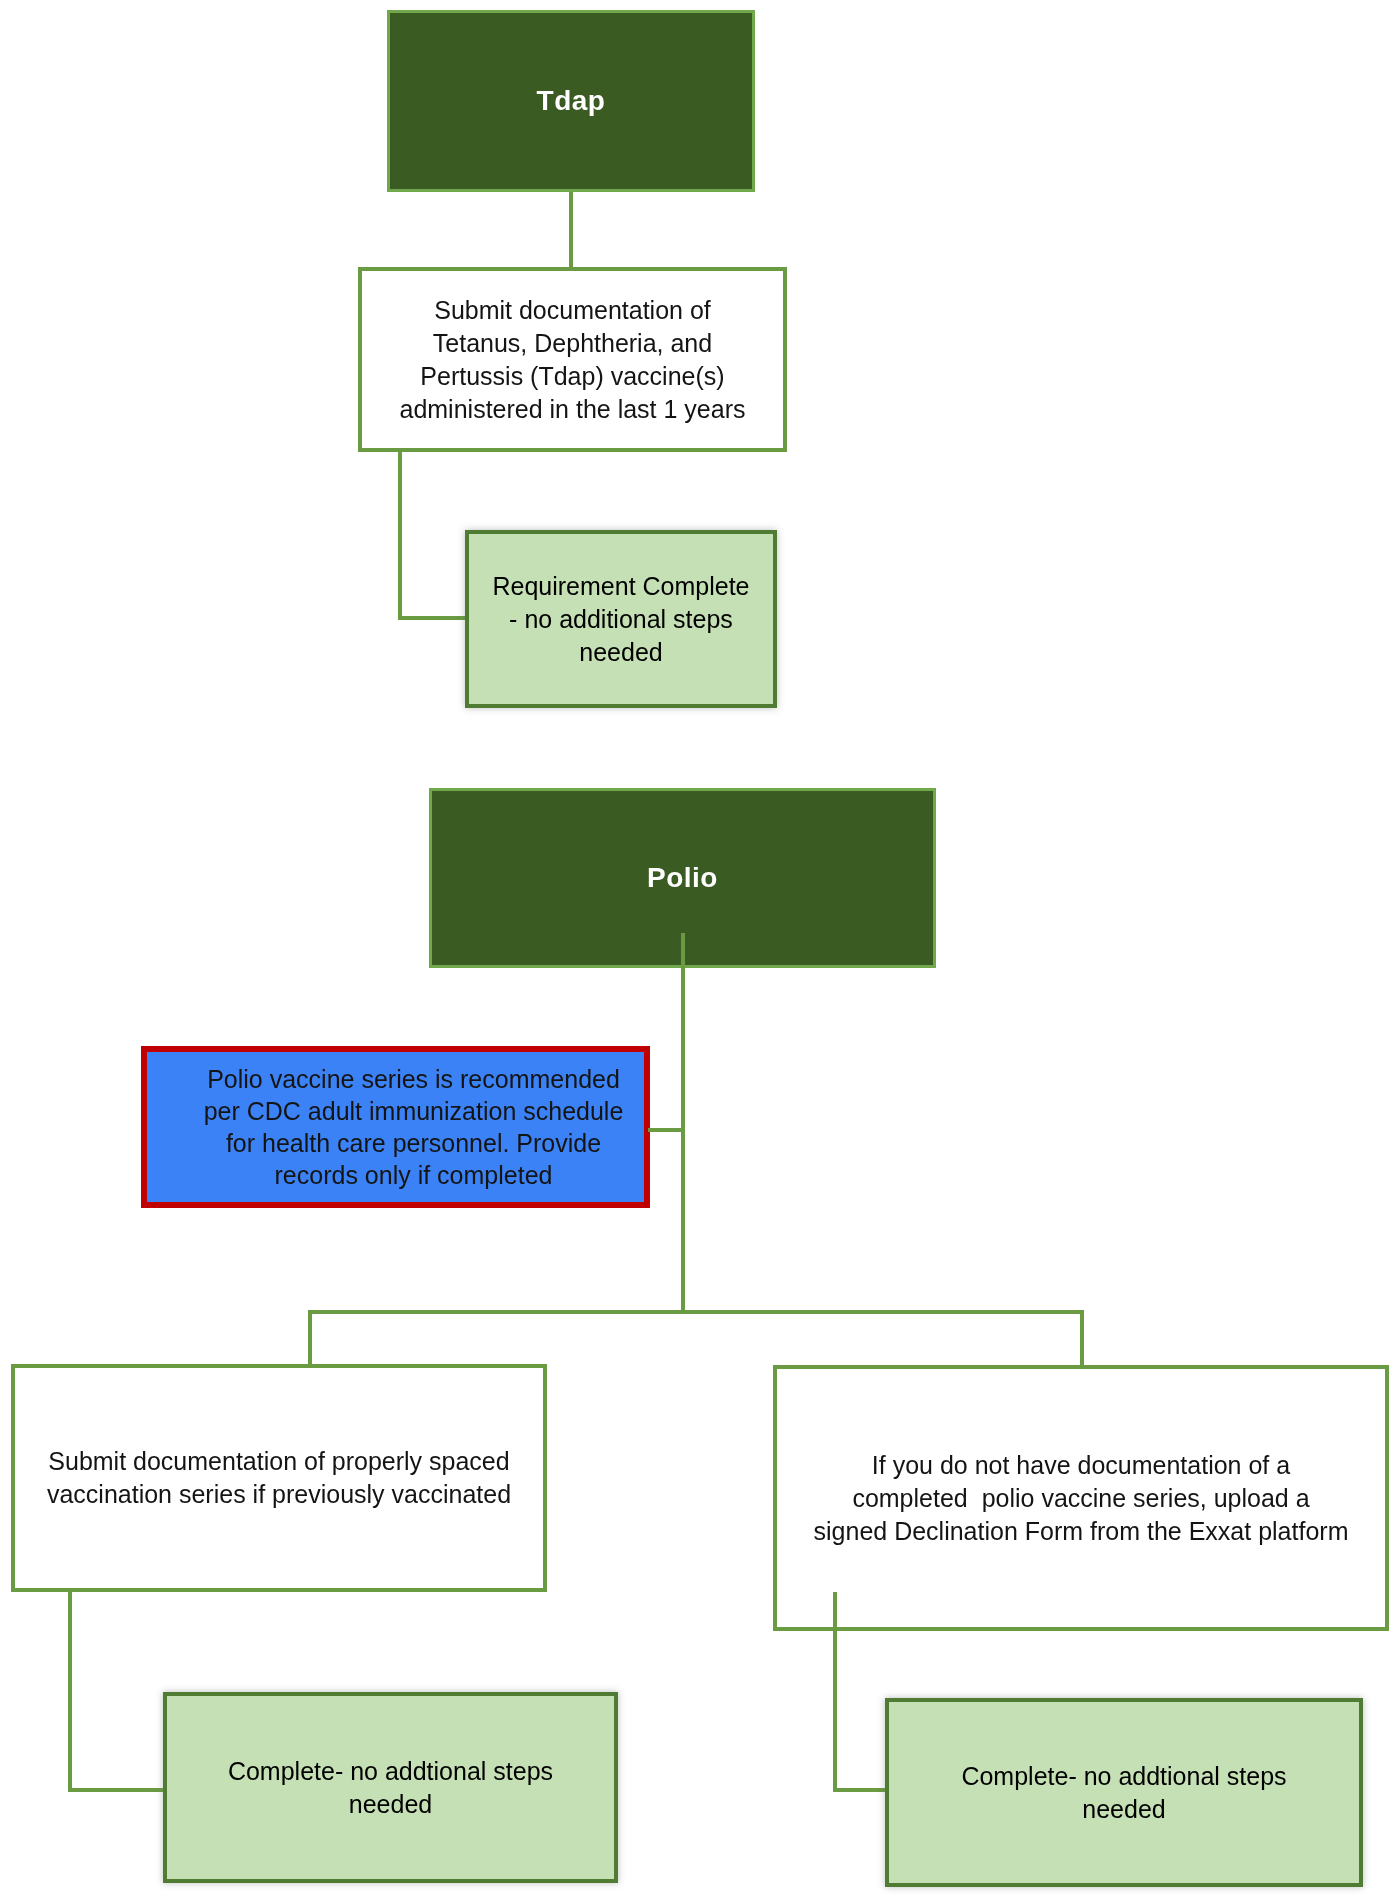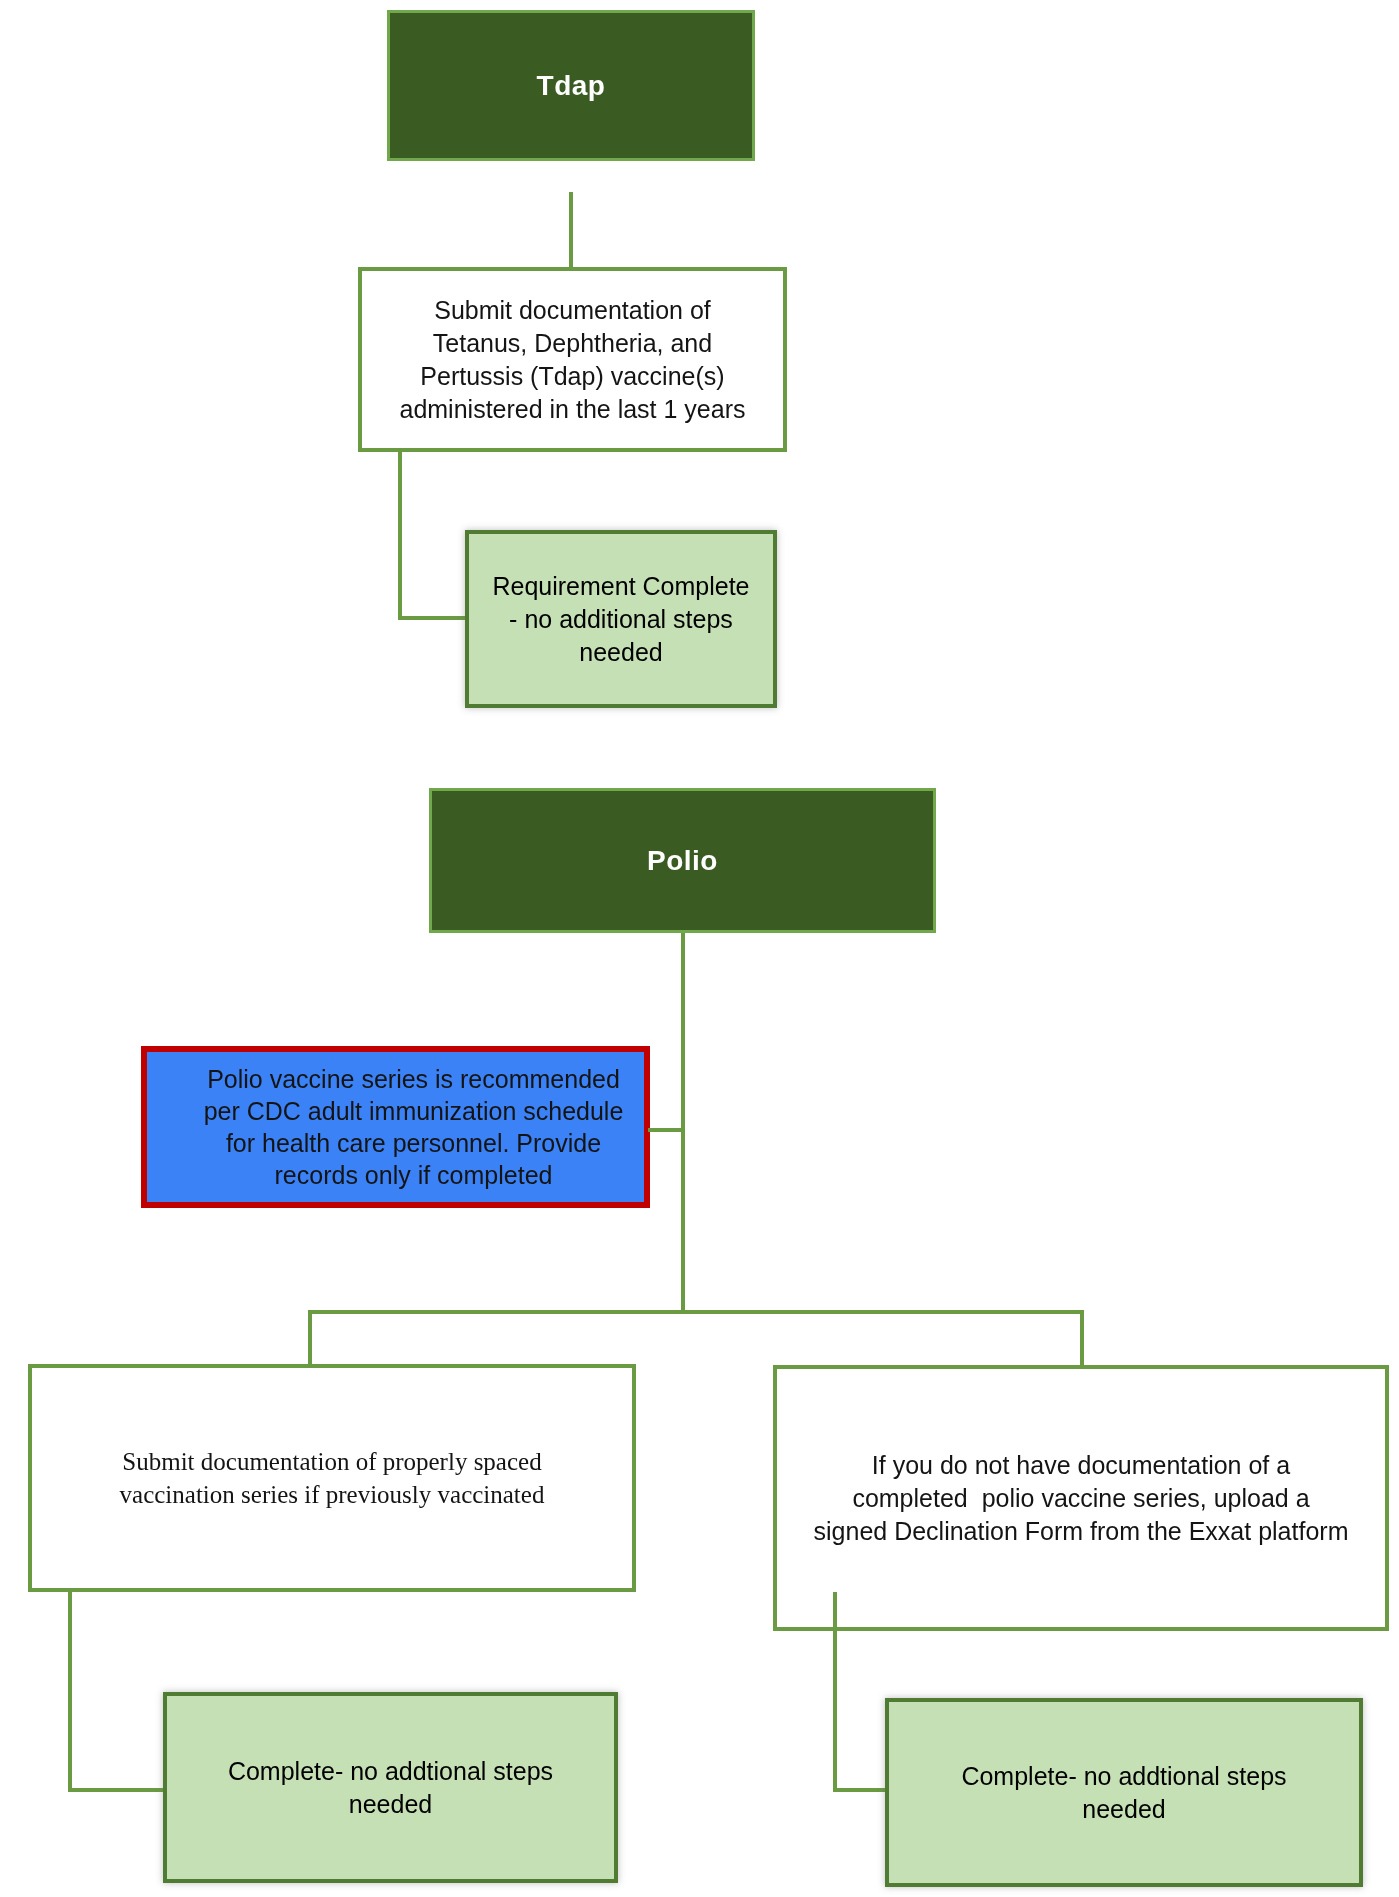--- a/index.html
+++ b/index.html
@@ -58,21 +58,21 @@
   .line {
     position: absolute;
     background: #6A9A42;
   }
 </style>
 </head>
 <body>
 
 <div id="canvas">
 
-  <div class="box header-box" style="left:387px; top:10px; width:368px; height:151px;">
+  <div class="box header-box" style="left:387px; top:10px; width:368px; height:182px;">
     <span>Tdap</span>
   </div>
 
   <div class="line" style="left:569px; top:192px; width:4px; height:76px;"></div>
 
   <div class="box white-box" style="left:358px; top:267px; width:429px; height:185px;">
     <span>Submit documentation of
 Tetanus, Dephtheria, and
 Pertussis (Tdap) vaccine(s)
 administered in the last 1 years</span>
@@ -80,40 +80,40 @@
 
   <div class="line" style="left:398px; top:452px; width:4px; height:168px;"></div>
   <div class="line" style="left:398px; top:616px; width:67px; height:4px;"></div>
 
   <div class="box light-box" style="left:465px; top:530px; width:312px; height:178px;">
     <span>Requirement Complete
 - no additional steps
 needed</span>
   </div>
 
-  <div class="box header-box" style="left:429px; top:788px; width:507px; height:145px;">
+  <div class="box header-box" style="left:429px; top:788px; width:507px; height:180px;">
     <span>Polio</span>
   </div>
 
   <div class="line" style="left:681px; top:933px; width:4px; height:381px;"></div>
 
   <div class="box red-box" style="left:141px; top:1046px; width:509px; height:162px;">
     <span>Polio vaccine series is recommended
 per CDC adult immunization schedule
 for health care personnel. Provide
 records only if completed</span>
   </div>
 
   <div class="line" style="left:648px; top:1128px; width:37px; height:4px;"></div>
 
   <div class="line" style="left:308px; top:1310px; width:776px; height:4px;"></div>
   <div class="line" style="left:308px; top:1310px; width:4px; height:56px;"></div>
   <div class="line" style="left:1080px; top:1310px; width:4px; height:57px;"></div>
 
-  <div class="box white-box" style="left:28px; top:1364px; width:608px; height:228px;font-family:Liberation Serif, serif;">
+  <div class="box white-box" style="left:11px; top:1364px; width:536px; height:228px;">
     <span>Submit documentation of properly spaced
 vaccination series if previously vaccinated</span>
   </div>
 
   <div class="box white-box" style="left:773px; top:1365px; width:616px; height:266px;">
     <span>If you do not have documentation of a
 completed  polio vaccine series, upload a
 signed Declination Form from the Exxat platform</span>
   </div>
 

